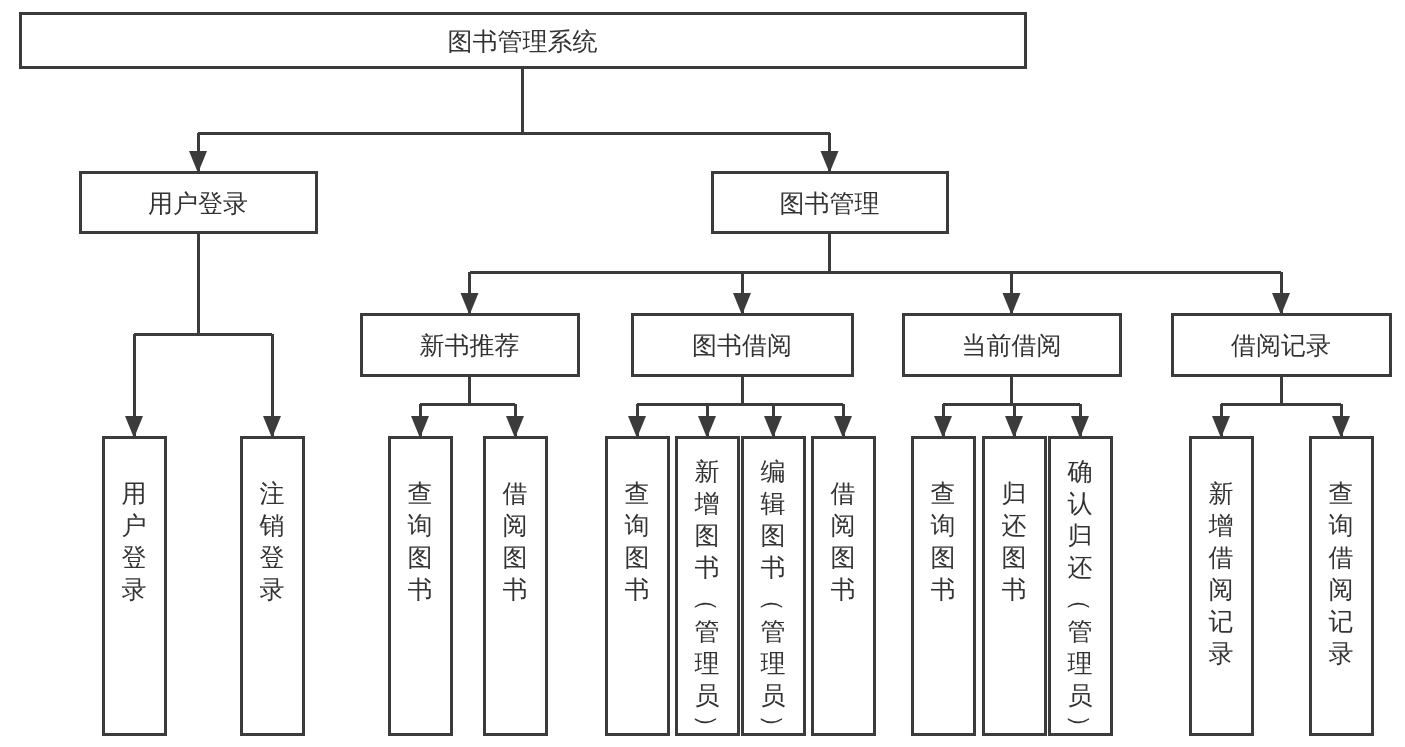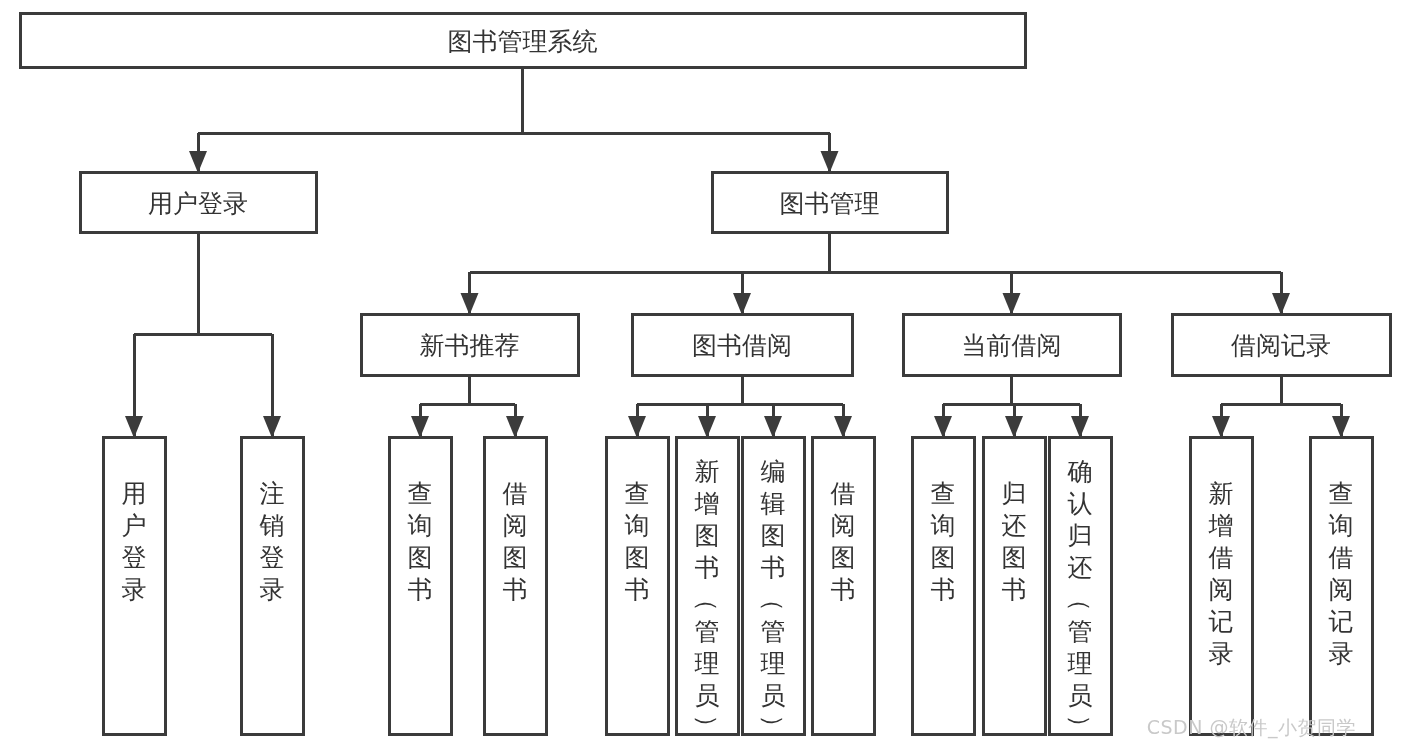--- a/index.html
+++ b/index.html
@@ -287,14 +287,13 @@
             <text x="1341" y="493" class="leaf-label" dominant-baseline="central">查</text>
             <text x="1341" y="525" class="leaf-label" dominant-baseline="central">询</text>
             <text x="1341" y="557" class="leaf-label" dominant-baseline="central">借</text>
             <text x="1341" y="589" class="leaf-label" dominant-baseline="central">阅</text>
             <text x="1341" y="621" class="leaf-label" dominant-baseline="central">记</text>
             <text x="1341" y="653" class="leaf-label" dominant-baseline="central">录</text>
           </g>
         </g>
       </g>
   </svg>
-  <div class="watermark">CSDN @软件_小贺同学</div>
 </div>
 
 </body></html>

